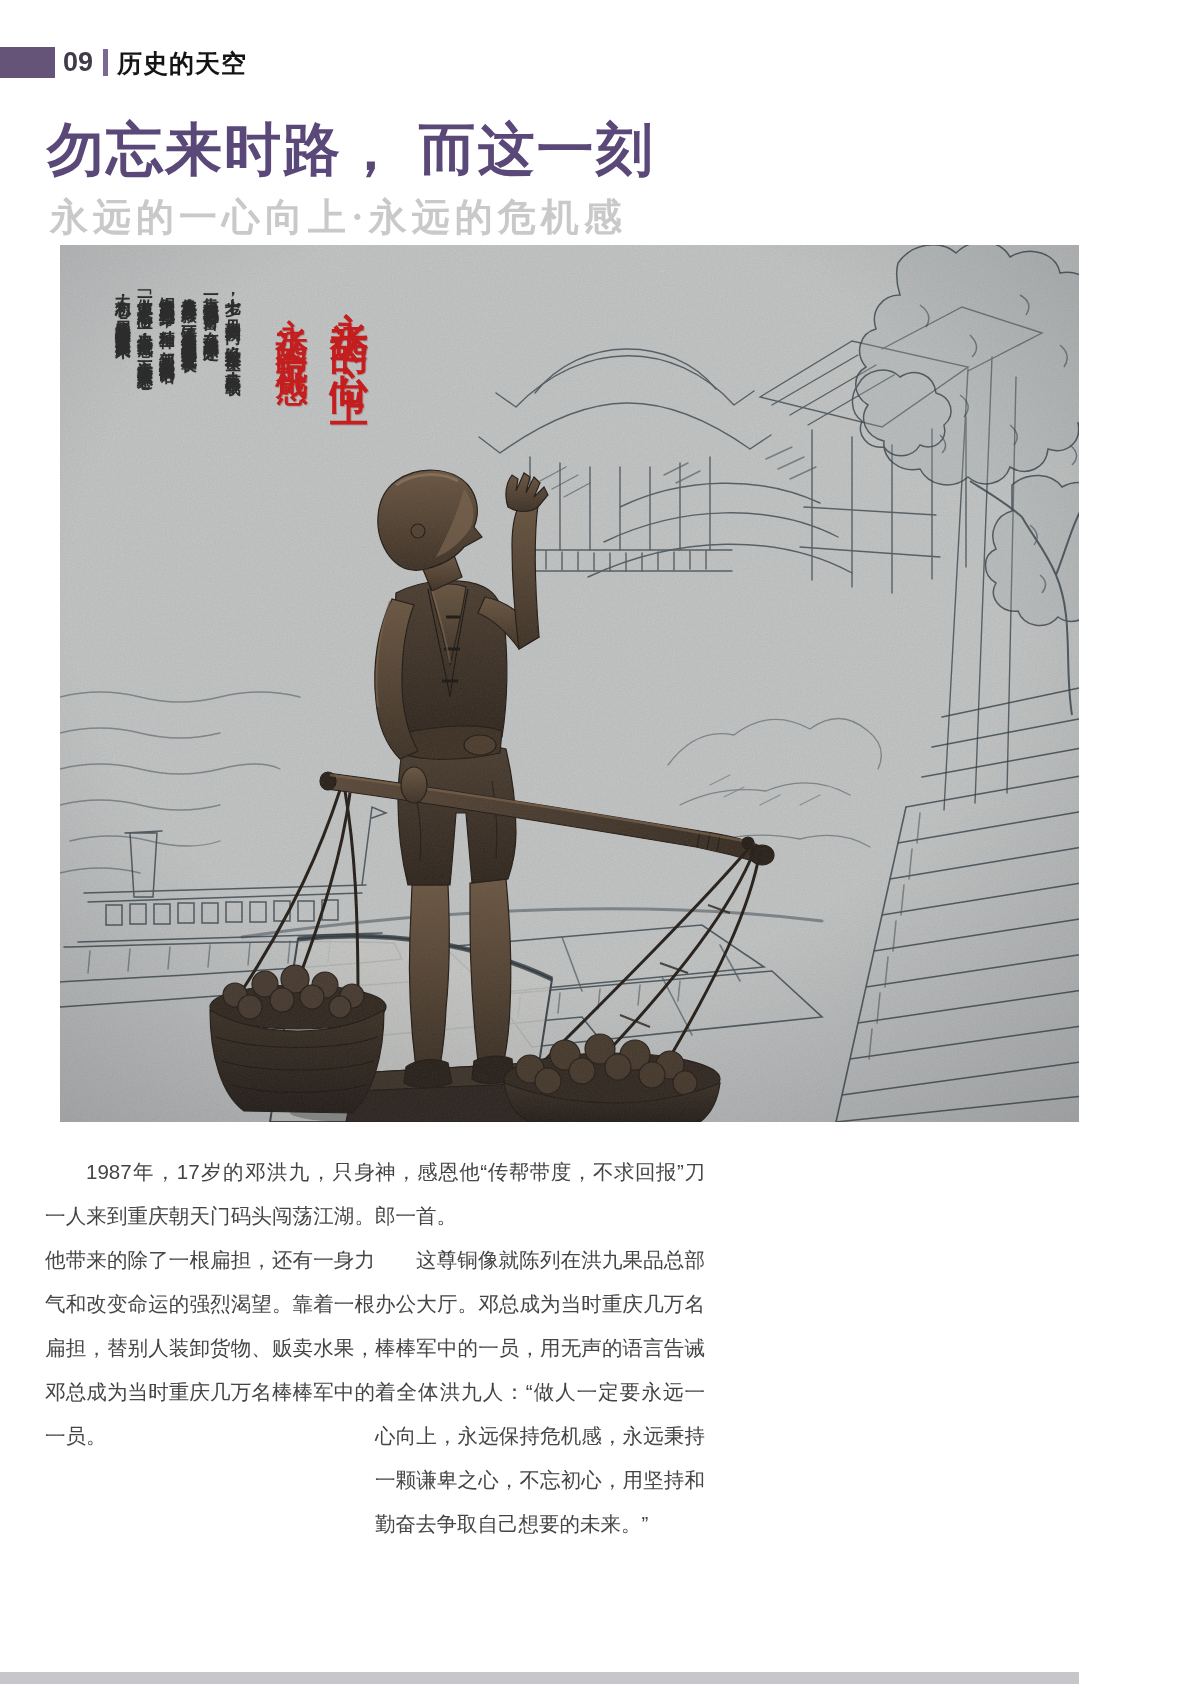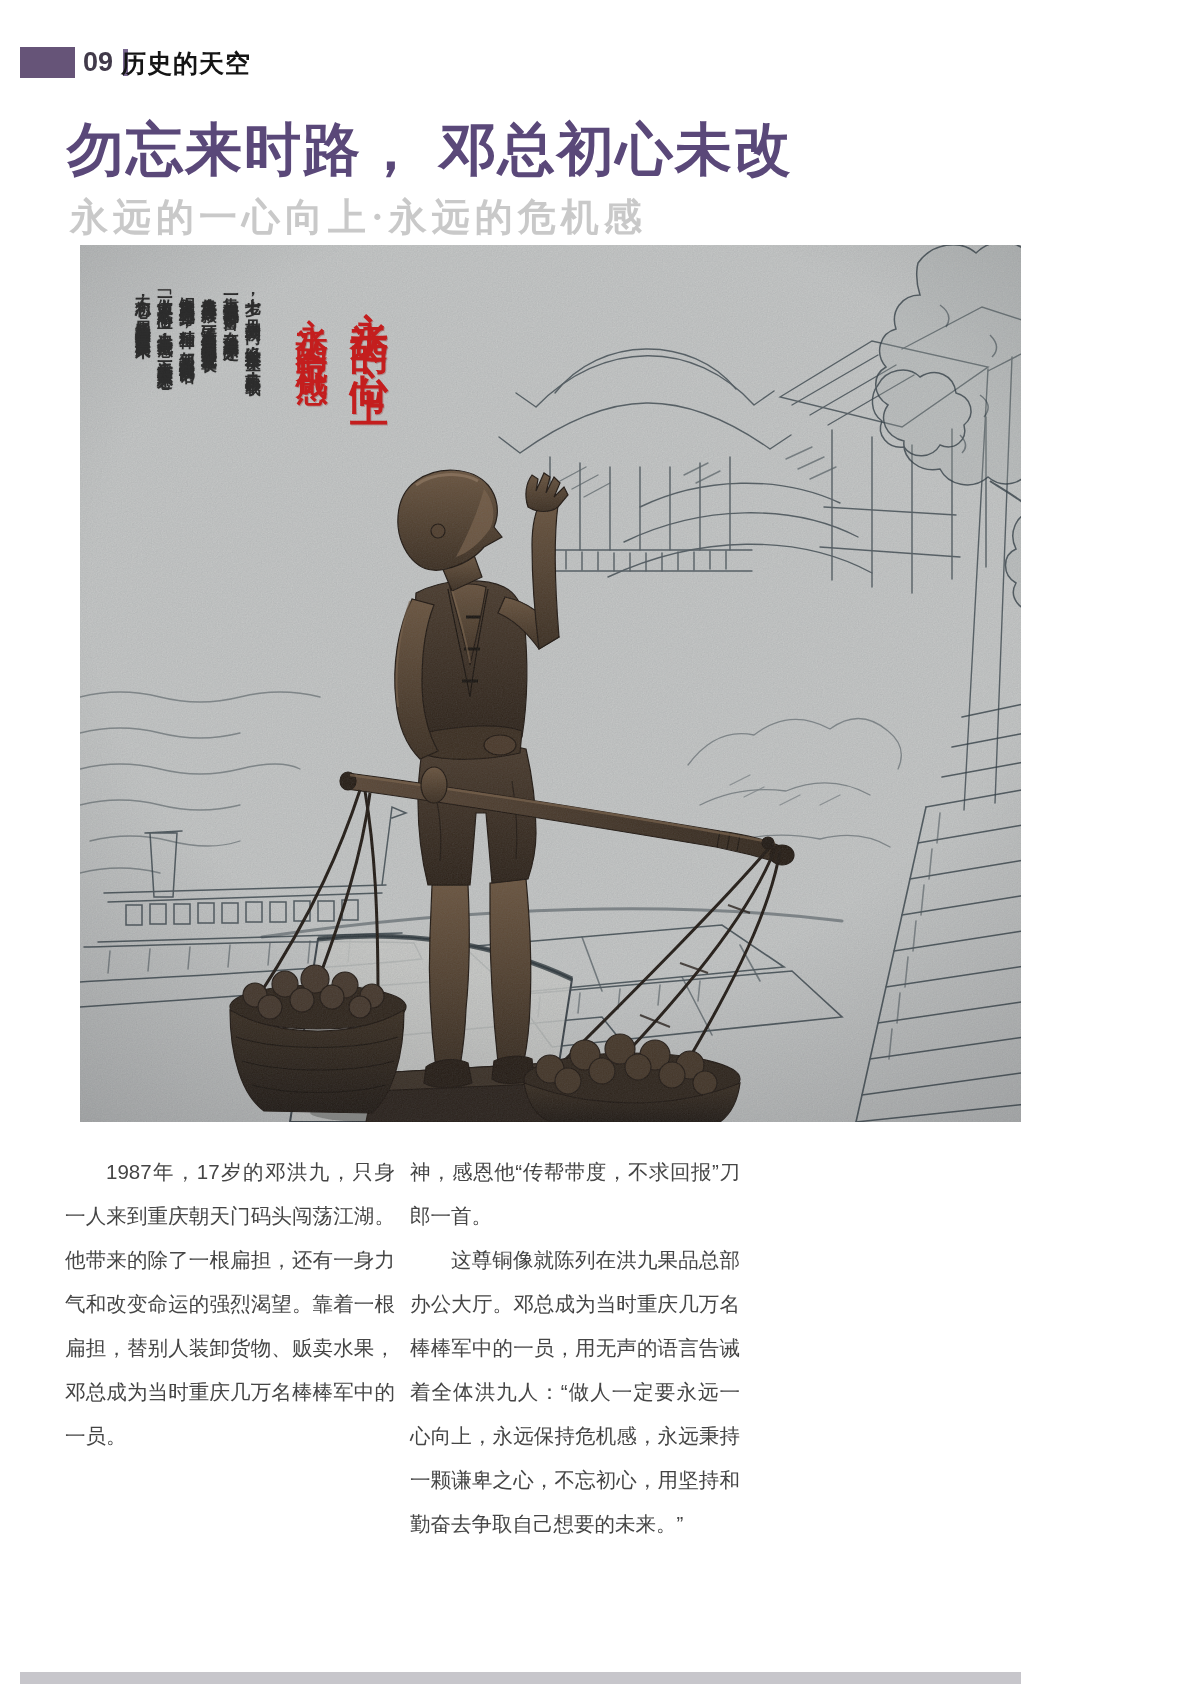--- a/index.html
+++ b/index.html
@@ -1,65 +1,65 @@
 <!DOCTYPE html>
 <html><head>
 <meta charset="utf-8">
 <style>
   html,body{margin:0;padding:0;background:#ffffff;}
-  .page{position:relative;width:1001px;height:1684px;background:#ffffff;overflow:hidden;
-        font-family:"Liberation Sans",sans-serif;margin-left:20px;}
+  .page{position:relative;width:1079px;height:1684px;background:#ffffff;overflow:hidden;
+        font-family:"Liberation Sans",sans-serif;}
 
   
   .hdr{position:absolute;left:0;top:47px;height:32px;width:100%;}
   .hblock{position:absolute;left:0;top:0;width:55px;height:31px;background:#665478;}
   .pagenum{position:absolute;left:63px;top:0;font-size:27px;font-weight:bold;color:#413a4a;line-height:31px;}
   .hdiv{position:absolute;left:103px;top:2px;width:5px;height:27px;background:#7a6890;}
-  .section{position:absolute;left:101px;top:2px;font-size:25px;font-weight:bold;color:#141414;line-height:28px;letter-spacing:1px;}
+  .section{position:absolute;left:117px;top:2px;font-size:25px;font-weight:bold;color:#141414;line-height:28px;letter-spacing:1px;}
 
   
   .title{position:absolute;left:47px;top:112px;font-size:57px;font-weight:bold;color:#5a4879;
          letter-spacing:2px;white-space:nowrap;}
   .subtitle{position:absolute;left:50px;top:192px;font-size:38px;font-weight:bold;color:#c9c9c9;
          font-family:"Liberation Serif","DejaVu Serif",serif;letter-spacing:5px;white-space:nowrap;}
 
   
   .artwork{position:absolute;left:60px;top:245px;width:1071px;height:877px;overflow:hidden;background:#c8cac9;}
   .artwork svg{position:absolute;left:0;top:0;}
   .v-caption{position:absolute;left:52px;top:40px;height:584px;writing-mode:vertical-rl;
              white-space:pre-line;font-size:15.5px;line-height:22px;letter-spacing:1.5px;
              color:#2d2d2d;font-weight:600;text-shadow:0 0 1px rgba(60,60,60,.35);}
   .callig{position:absolute;writing-mode:vertical-rl;color:#c41e1e;font-weight:bold;
           font-family:"DejaVu Serif","Liberation Serif",serif;
           text-shadow:1px 1px 0 rgba(120,10,10,.25);}
   .callig.main{left:266px;top:36px;font-size:38px;line-height:46px;letter-spacing:13px;}
   .callig.sub{left:212px;top:48px;font-size:32px;line-height:40px;letter-spacing:11px;}
 
   
-  .columns{position:absolute;left:45px;top:1150px;width:1020px;display:flex;gap:15px;}
+  .columns{position:absolute;left:45px;top:1150px;width:1020px;display:flex;}
   .col{width:330px;}
   .col p{margin:0;font-size:20.5px;line-height:44px;color:#454545;text-align:justify;}
   .col p.indent{text-indent:2em;}
 
   
   .footbar{position:absolute;left:0;bottom:0;width:100%;height:12px;background:#c7c6cb;}
 </style>
 </head>
 <body>
 
 <div class="page">
 
   <div class="hdr">
     <span class="hblock"></span>
     <span class="pagenum">09</span>
     <span class="hdiv"></span>
     <span class="section">历史的天空</span>
   </div>
 
-  <div class="title">勿忘来时路， 邓总初心未改</div>
+  <div class="title">勿忘来时路， 而这一刻</div>
   <div class="subtitle">永远的一心向上·永远的危机感</div>
 
   <div class="artwork">
     <svg width="1071" height="877" viewBox="0 0 1071 877">
       <defs>
         <filter id="grain" x="0" y="0" width="100%" height="100%">
           <feTurbulence type="fractalNoise" baseFrequency="0.8" numOctaves="2" stitchTiles="stitch"></feTurbulence>
           <feColorMatrix type="matrix" values="0 0 0 0 0.20  0 0 0 0 0.21  0 0 0 0 0.23  0.35 0.35 0.35 0 -0.18"></feColorMatrix>
         </filter>
         <radialGradient id="vg" cx="45%" cy="40%" r="80%">

